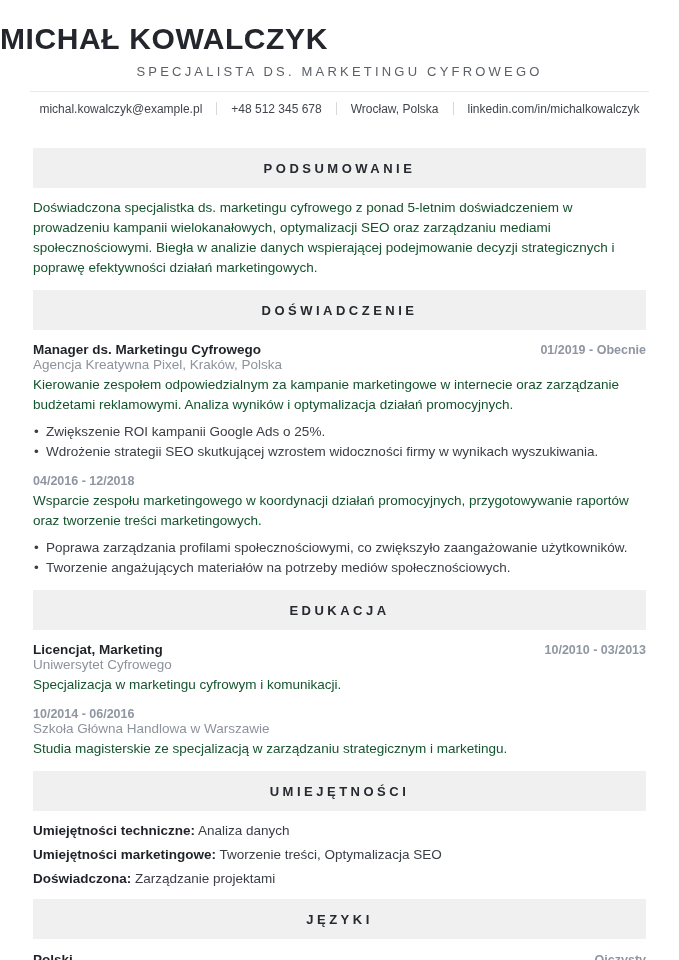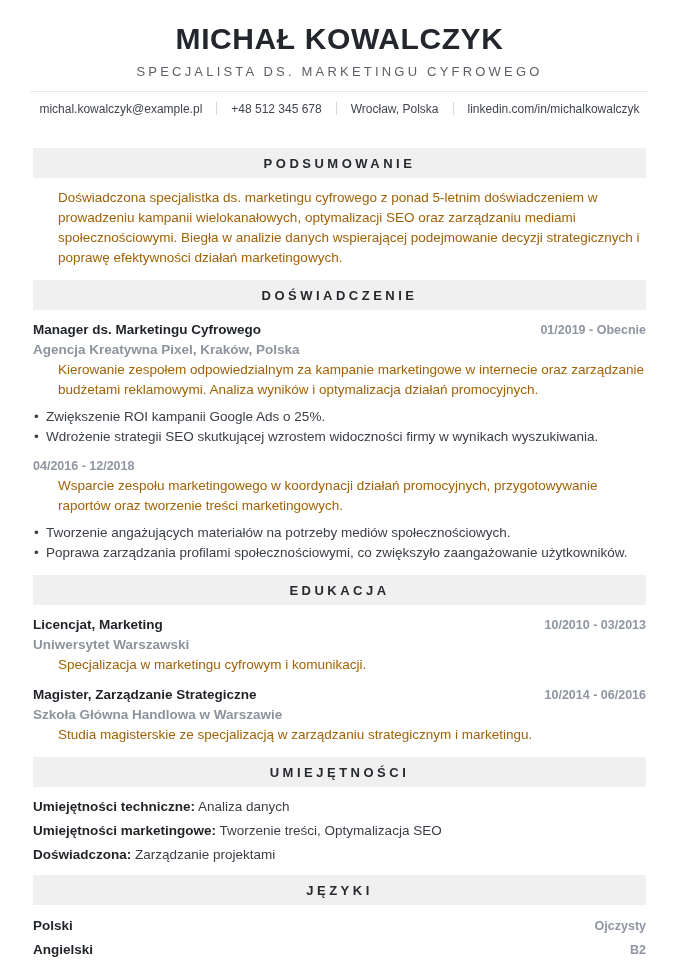--- a/index.html
+++ b/index.html
@@ -11,21 +11,21 @@
     width: 679px;
     height: 960px;
     margin: 0 auto;
     background: #ffffff;
     padding-top: 25px;
     overflow: hidden;
   }
 
   
   .name {
-    text-align: center;
+    text-align: left;
     font-size: 30px;
     font-weight: 700;
     letter-spacing: 0.6px;
     line-height: 28px;
     color: #23262c;
   }
   .subtitle {
     margin-top: 12px;
     text-align: center;
     font-size: 13px;
@@ -52,62 +52,60 @@
     height: 13px;
     background: #d7d8db;
     margin: 0 14px;
   }
 
   
   .section { margin-top: 12px; }
   .section.first { margin-top: 32px; }
   .section-bar {
     margin: 0 33px;
-    height: 30px;
+    height: 40px;
     background: #f0f0f1;
     display: flex;
     align-items: center;
     justify-content: center;
   }
   .section-title {
     font-size: 13px;
     font-weight: 700;
     letter-spacing: 3.5px;
     color: #26292e;
   }
   .section-body { margin: 10px 33px 0; }
 
   .body-text {
     font-size: 13.5px;
     line-height: 20px;
-    color: #a16207;
-    margin-left: 25px;
+    color: #14532d;
   }
 
   
   .entry { margin-top: 12px; }
   .entry-head {
     display: flex;
     justify-content: space-between;
     align-items: center;
   }
   .entry-role {
     font-size: 13.5px;
     font-weight: 700;
     color: #1f2328;
   }
   .entry-dates {
     font-size: 12.5px;
     font-weight: 700;
     color: #8f96a1;
   }
   .entry-company {
-    margin-top: 5px;
-    font-size: 13.5px;
-    font-weight: 700;
+    font-size: 13.5px;
+    font-weight: 400;
     color: #8d939c;
   }
   .entry-desc { margin-top: 3px; }
   .bullets { margin-top: 7px; }
   .bullet {
     position: relative;
     padding-left: 13px;
     font-size: 13.5px;
     line-height: 20px;
     color: #3a3e45;
@@ -195,46 +193,45 @@
           <div class="bullet">Wdrożenie strategii SEO skutkującej wzrostem widoczności firmy w wynikach wyszukiwania.</div>
         </div>
       </div>
 
       <div class="entry">
         <div class="entry-head">
           <span class="entry-dates">04/2016 - 12/2018</span>
         </div>
         <div class="body-text entry-desc">Wsparcie zespołu marketingowego w koordynacji działań promocyjnych, przygotowywanie raportów oraz tworzenie treści marketingowych.</div>
         <div class="bullets">
+          <div class="bullet">Poprawa zarządzania profilami społecznościowymi, co zwiększyło zaangażowanie użytkowników.</div>
           <div class="bullet">Tworzenie angażujących materiałów na potrzeby mediów społecznościowych.</div>
-          <div class="bullet">Poprawa zarządzania profilami społecznościowymi, co zwiększyło zaangażowanie użytkowników.</div>
         </div>
       </div>
 
     </div>
   </div>
 
   <div class="section">
     <div class="section-bar">
       <span class="section-title">EDUKACJA</span>
     </div>
     <div class="section-body">
 
       <div class="entry">
         <div class="entry-head">
           <span class="entry-role">Licencjat, Marketing</span>
           <span class="entry-dates">10/2010 - 03/2013</span>
         </div>
-        <div class="entry-company">Uniwersytet Warszawski</div>
+        <div class="entry-company">Uniwersytet Cyfrowego</div>
         <div class="body-text entry-desc">Specjalizacja w marketingu cyfrowym i komunikacji.</div>
       </div>
 
       <div class="entry">
         <div class="entry-head">
-          <span class="entry-role">Magister, Zarządzanie Strategiczne</span>
           <span class="entry-dates">10/2014 - 06/2016</span>
         </div>
         <div class="entry-company">Szkoła Główna Handlowa w Warszawie</div>
         <div class="body-text entry-desc">Studia magisterskie ze specjalizacją w zarządzaniu strategicznym i marketingu.</div>
       </div>
 
     </div>
   </div>
 
   <div class="section">

